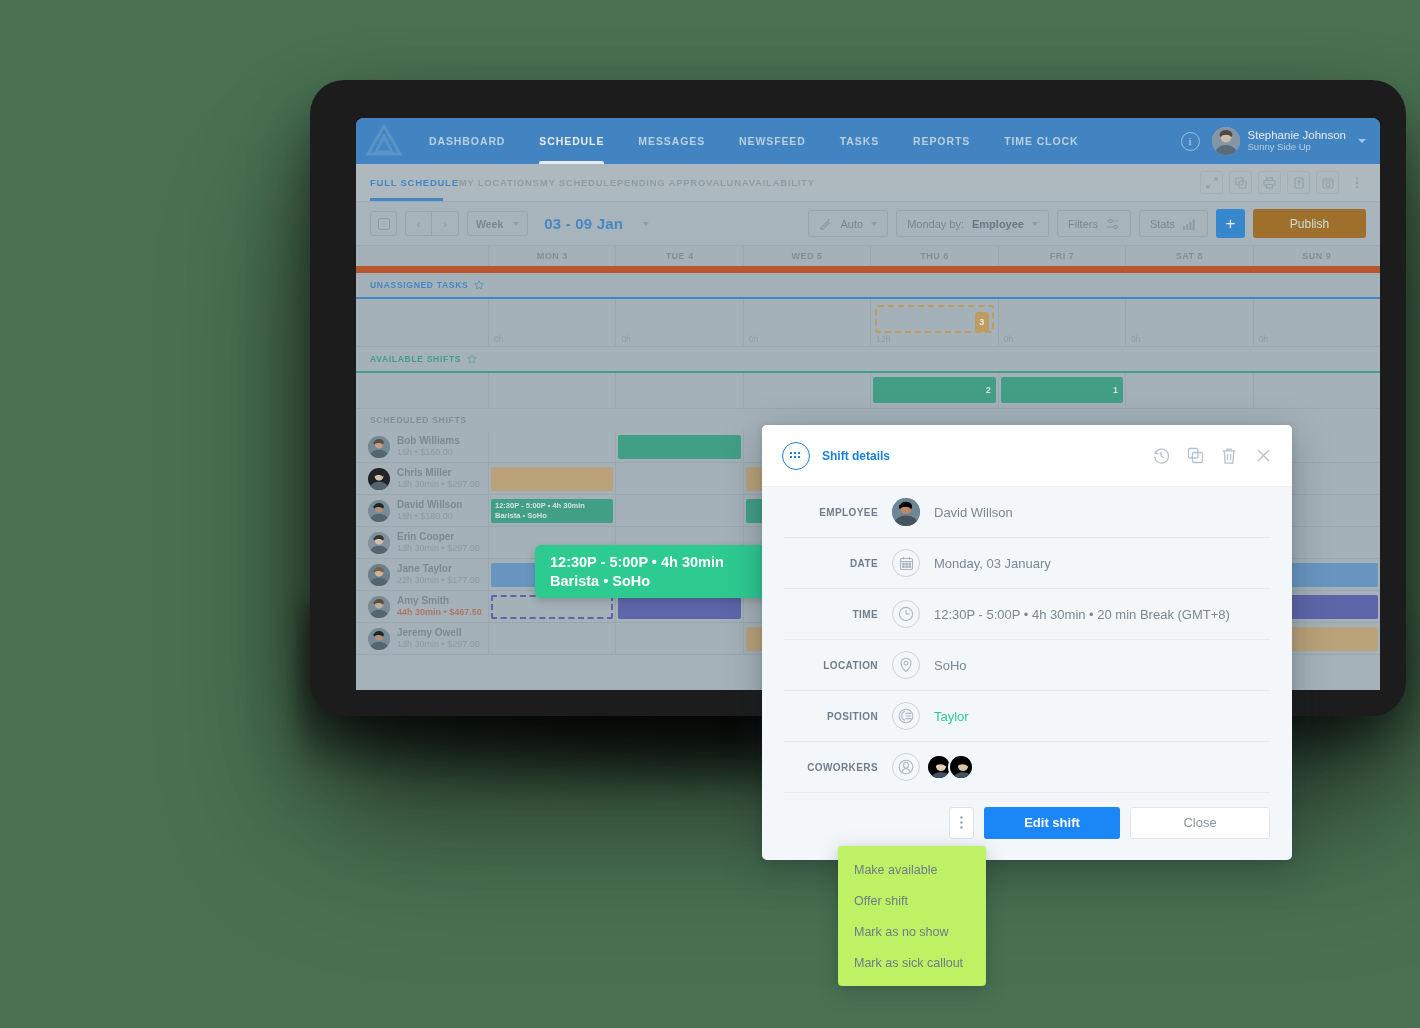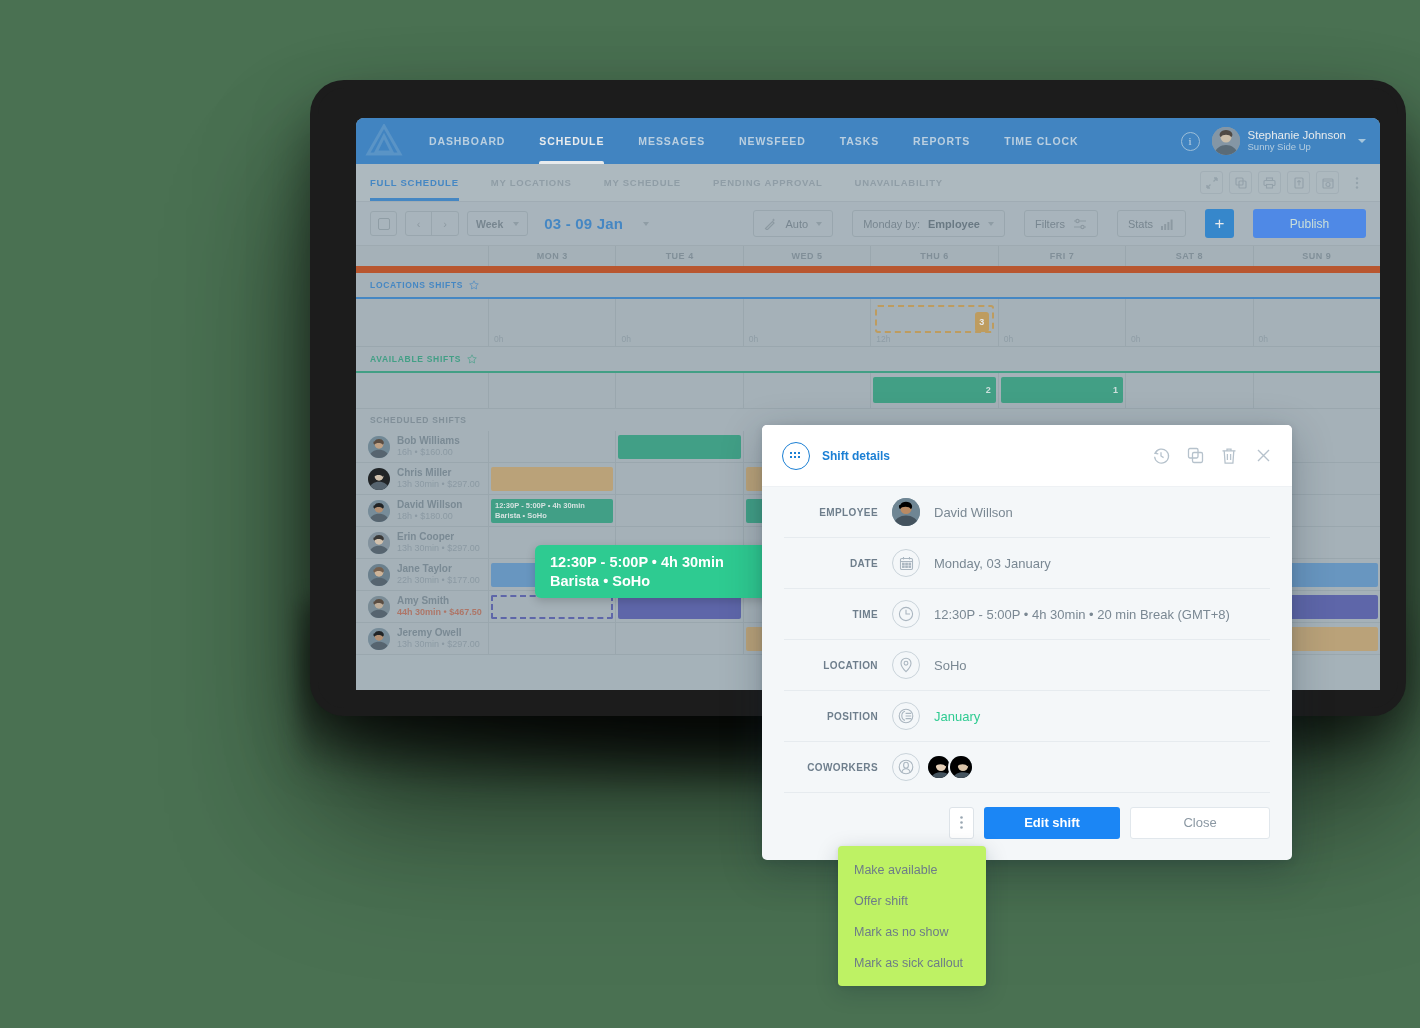--- a/index.html
+++ b/index.html
@@ -90,21 +90,21 @@
     border-top:4px solid #a9cfea; margin-left:4px;
   }
 
   
   .subnav{
     height: 38px; background:#b4bfc5; display:flex; align-items:center;
     border-bottom:1px solid #a3afb6; position:relative;
   }
   .subnav-item{
     font-size:9.5px; font-weight:700; letter-spacing:.75px; color:#8e9ca4;
-    padding: 0 16px; height:100%; display:flex; align-items:center; cursor:pointer;
+    padding: 0 0; height:100%; display:flex; align-items:center; cursor:pointer;
     position:relative; white-space:nowrap;
   }
   .subnav-item:first-child{ padding-left:14px; }
   .subnav-item.active{ color:#2f7fc9; }
   .subnav-item.active::after{
     content:""; position:absolute; left:14px; right:16px; bottom:0; height:3px; background:#2f7fc9;
   }
   .subnav-tools{ margin-left:auto; display:flex; align-items:center; gap:6px; padding-right:12px;}
   .tool-btn{
     width:23px;height:23px;border:1px solid #a6b2b9;border-radius:3px;
@@ -127,32 +127,32 @@
   .tb-nav span{
     width:26px;height:100%;display:flex;align-items:center;justify-content:center;font-size:11px;color:#8a979f;
   }
   .tb-nav span:first-child{ border-right:1px solid #9aa7af;}
   .tb-select{ padding: 0 8px; gap:10px; font-weight:700; color:#6f7e88;}
   .tiny-caret{ width:0;height:0;border-left:3.5px solid transparent;border-right:3.5px solid transparent;border-top:4px solid #8d9ba3;}
   .date-range{
     color:#2f7fc9; font-weight:700; font-size:15px; padding-left:8px; letter-spacing:.2px; cursor:pointer;
   }
   .date-caret{ margin-left:12px; }
-  .tb-right{ margin-left:auto; display:flex; align-items:center; gap:19px;}
+  .tb-right{ margin-left:auto; display:flex; align-items:center; gap:8px;}
   .tb-pill{
     height:27px; border:1px solid #9aa7af; border-radius:3px; display:flex;align-items:center;
     padding:0 10px; gap:8px; font-size:11px; color:#6f7e88; cursor:pointer;
   }
   .tb-pill b{ color:#5d6d78; font-weight:700;}
   .btn-add{
     width:29px;height:29px;background:#1b7fd4;border-radius:3px;color:#fff;
     display:flex;align-items:center;justify-content:center;font-size:17px;cursor:pointer; font-weight:300;
   }
   .btn-publish{
-    height:29px; min-width:113px; background:#3b82f6; border-radius:3px; color:#d9efe6;
+    height:29px; min-width:113px; background:#a16207; border-radius:3px; color:#d9efe6;
     display:flex;align-items:center;justify-content:center;font-size:12px; cursor:pointer;
   }
 
   
   .grid-wrap{ position:relative; }
   .day-header{
     height:27px; display:flex; background:#a9b5bc; border-bottom:7px solid #c2410c;
   }
   .dh-corner{ width:133px; flex:none; border-right:1px solid #9ba8af;}
   .dh-cell{
@@ -445,21 +445,21 @@
           <div class="dh-cell">TUE 4</div>
           <div class="dh-cell">WED 5</div>
           <div class="dh-cell">THU 6</div>
           <div class="dh-cell">FRI 7</div>
           <div class="dh-cell">SAT 8</div>
           <div class="dh-cell">SUN 9</div>
         </div>
     </div>
 
     <div class="section-label unassigned">
-      <span>LOCATIONS SHIFTS</span>
+      <span>UNASSIGNED TASKS</span>
       <svg class="pin-icon" width="10" height="11" viewBox="0 0 10 11" fill="none" stroke="#2f7fc9" stroke-width="1">
           <path d="M5 .8l1.3 2.7 3 .4-2.2 2.1.5 3L5 7.6 2.4 9l.5-3L.7 3.9l3-.4z"></path>
         </svg>
     </div>
 
     <div class="row unassigned-row">
       <div class="row-head"></div>
       <div class="cells" id="unassigned-cells">
           <div class="cell">
             <div class="hr-label">0h</div>
@@ -835,21 +835,21 @@
       </div>
       <div class="field">
         <div class="field-label">POSITION</div>
         <div class="field-icon">
           <svg width="16" height="16" viewBox="0 0 16 16" fill="none" stroke="#aab6c0" stroke-width="1.1">
             <circle cx="8" cy="8" r="6.8"></circle>
             <path d="M7 3.2c-2 .6-3.2 2.4-3.2 4.6S5 11.8 7 12.4"></path>
             <path d="M7.6 5.4h5.6M7.6 8h5.6M7.6 10.6h5.6"></path>
           </svg>
         </div>
-        <div class="field-value accent">January</div>
+        <div class="field-value accent">Taylor</div>
       </div>
       <div class="field">
         <div class="field-label">COWORKERS</div>
         <div class="field-icon">
           <svg width="16" height="16" viewBox="0 0 16 16" fill="none" stroke="#aab6c0" stroke-width="1.1">
             <circle cx="8" cy="8" r="6.8"></circle>
             <ellipse cx="8" cy="6.2" rx="2.4" ry="3"></ellipse>
             <path d="M3.8 13.6c.5-2.6 2.2-3.8 4.2-3.8s3.7 1.2 4.2 3.8"></path>
           </svg>
         </div>

